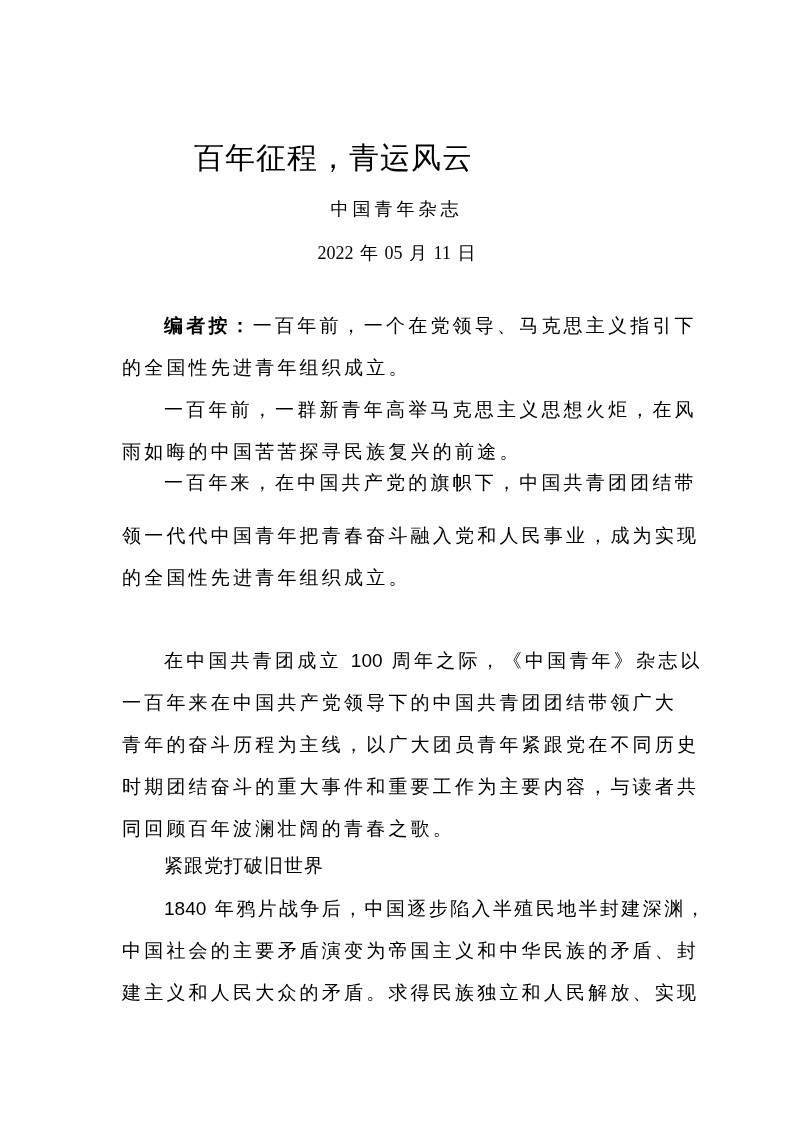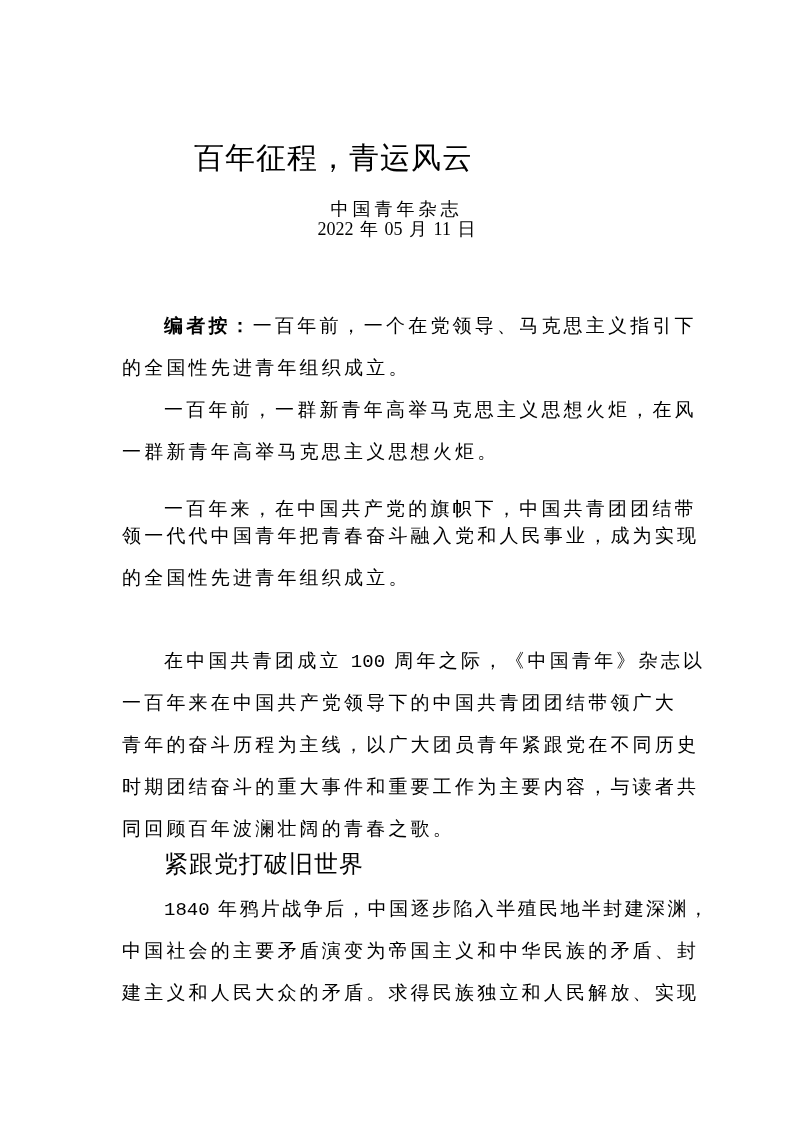--- a/index.html
+++ b/index.html
@@ -2,45 +2,45 @@
 <html><head>
 <meta charset="utf-8">
 <style>
   html, body { margin: 0; padding: 0; background: #ffffff; }
   body { width: 793px; height: 1122px; position: relative; overflow: hidden;
          font-family: "DejaVu Serif", "Liberation Serif", serif; color: #000; }
   .title { position: absolute; top: 138px; left: 0; width: 667px; text-align: center;
            font-size: 30px; line-height: 40px; font-family: "Liberation Serif", "DejaVu Serif", serif; letter-spacing: 1px; }
   .subtitle { position: absolute; top: 188px; left: 0; width: 793px; text-align: center;
               font-size: 18px; line-height: 26px; letter-spacing: 4px; margin-top: 8px; }
-  .date { position: absolute; top: 216px; left: 0; width: 793px; text-align: center;
+  .date { position: absolute; top: 240px; left: 0; width: 793px; text-align: center;
           font-size: 18px; line-height: 26px; font-family: "Liberation Serif", serif; word-spacing: 2px; }
   .line { position: absolute; left: 122px; width: 560px; font-size: 19px; line-height: 28px;
           white-space: nowrap; letter-spacing: 3.2px; }
   .line.indent { left: 164px; }
-  .num { font-family: Liberation Mono, monospace; letter-spacing: 0; }
+  .num { font-family: Liberation Sans, sans-serif; letter-spacing: 0; }
   .bold { font-weight: bold; font-family: Liberation Serif, serif; }
-  .heading { position: absolute; left: 164px; font-size: 24px; line-height: 28px;
-             font-family: Liberation Mono, monospace; letter-spacing: 1px; }
+  .heading { position: absolute; left: 164px; font-size: 19px; line-height: 28px;
+             font-family: Liberation Sans, sans-serif; letter-spacing: 1px; }
 </style>
 </head>
 <body>
 
 <div>
   <div class="title">百年征程，青运风云</div>
   <div class="subtitle">中国青年杂志</div>
   <div class="date">2022 年 05 月 11 日</div>
 
   <div class="line indent" style="top:311px"><span class="bold">编者按：</span><span>一百年前，一个在党领导、马克思主义指引下</span></div>
   <div class="line" style="top:353px">的全国性先进青年组织成立。</div>
 
   <div class="line indent" style="top:395px">一百年前，一群新青年高举马克思主义思想火炬，在风</div>
-  <div class="line" style="top:437px">一群新青年高举马克思主义思想火炬。</div>
+  <div class="line" style="top:437px">雨如晦的中国苦苦探寻民族复兴的前途。</div>
 
-  <div class="line indent" style="top:494px">一百年来，在中国共产党的旗帜下，中国共青团团结带</div>
+  <div class="line indent" style="top:468px">一百年来，在中国共产党的旗帜下，中国共青团团结带</div>
   <div class="line" style="top:521px">领一代代中国青年把青春奋斗融入党和人民事业，成为实现</div>
   <div class="line" style="top:563px">的全国性先进青年组织成立。</div>
 
   <div class="line indent" style="top:646px"><span>在中国共青团成立</span> <span class="num">100</span> <span>周年之际，《中国青年》杂志以</span></div>
   <div class="line" style="top:688px">一百年来在中国共产党领导下的中国共青团团结带领广大</div>
   <div class="line" style="top:730px">青年的奋斗历程为主线，以广大团员青年紧跟党在不同历史</div>
   <div class="line" style="top:772px">时期团结奋斗的重大事件和重要工作为主要内容，与读者共</div>
   <div class="line" style="top:814px">同回顾百年波澜壮阔的青春之歌。</div>
 
   <div class="heading" style="top:852px">紧跟党打破旧世界</div>

